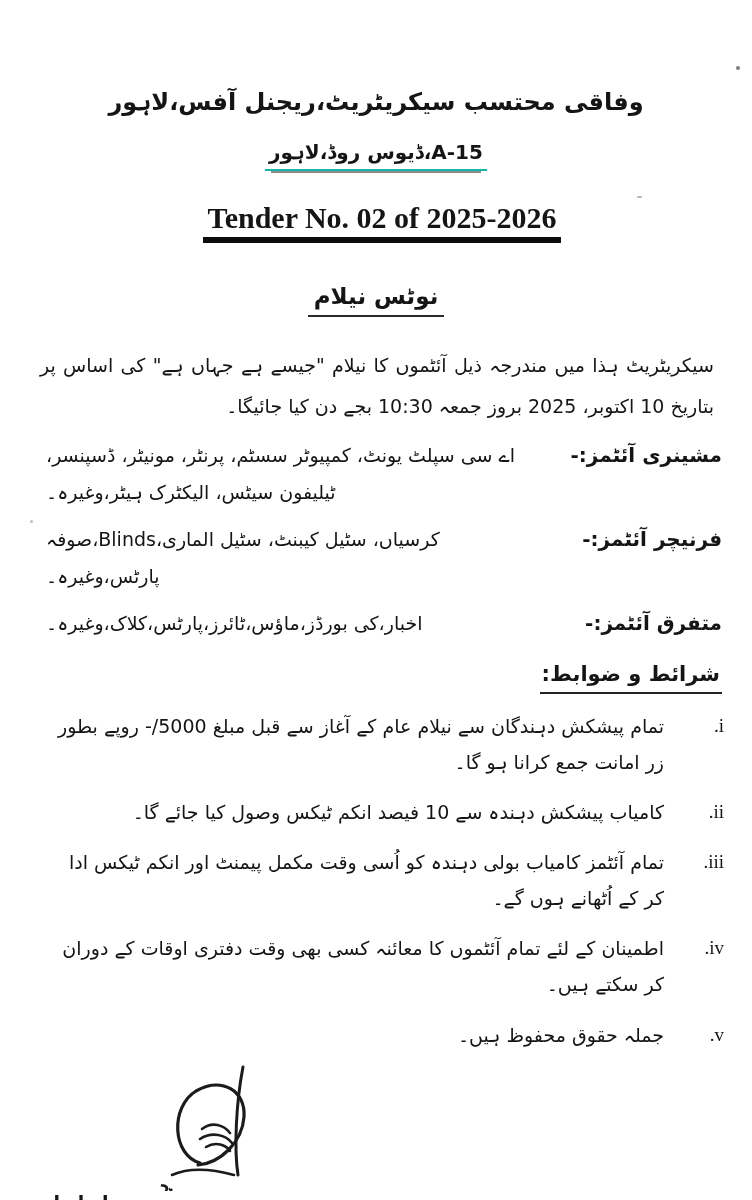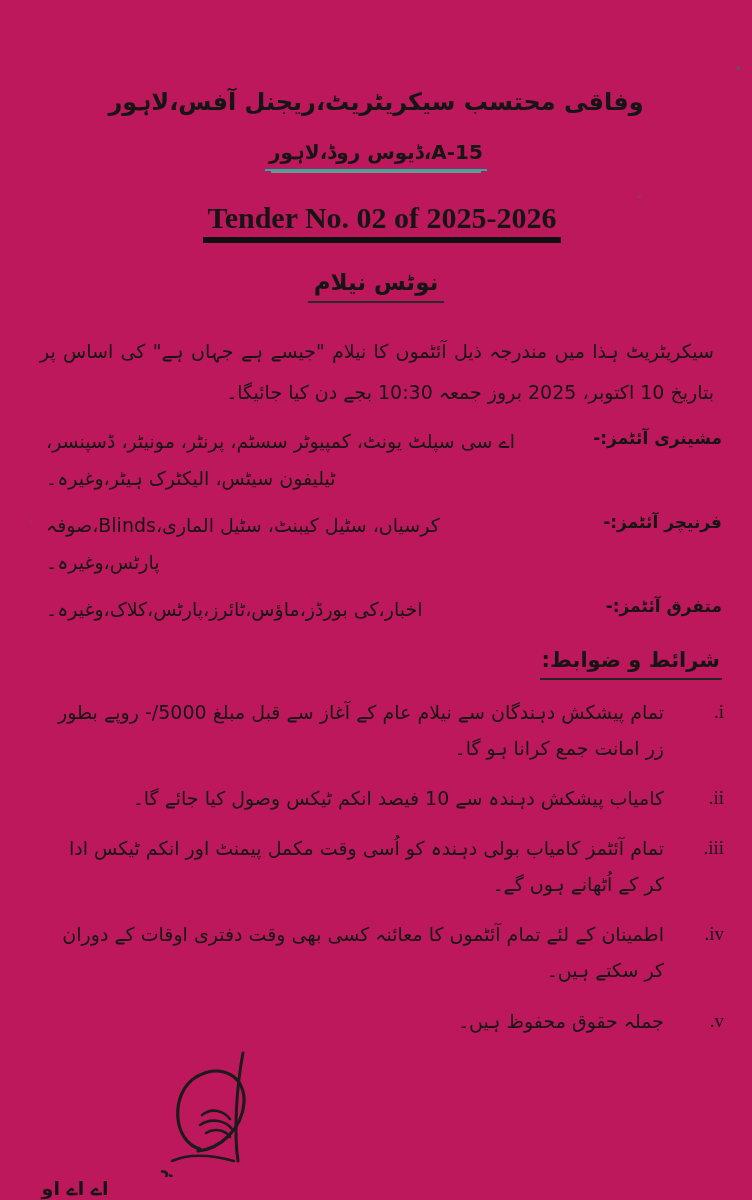--- a/index.html
+++ b/index.html
@@ -1,21 +1,21 @@
 <!DOCTYPE html>
 <html lang="ur"><head>
 <meta charset="utf-8">
 <title>Tender No. 02 of 2025-2026</title>
 <style>
   html,body{margin:0;padding:0;background:#e8e8e8;}
   .page{
     position:relative;
     width:752px;height:1200px;
     margin:0 auto;
-    background:#be185d;
+    background:#ffffff;
     color:#151515;
     font-family:"DejaVu Sans",sans-serif;
     overflow:hidden;
   }
   
   .org-title{
     padding-top:88px;
     text-align:center;
     direction:rtl;
     font-size:24px;
@@ -42,21 +42,21 @@
     font-size:30px;
     font-weight:bold;
     padding-left:12px;
   }
   .tender-line .u{
     display:inline-block;
     border-bottom:6px solid #0e0e0e;
     padding:0 4px 2px;
   }
   .notice-title{
-    margin-top:26px;
+    margin-top:40px;
     text-align:center;
     direction:rtl;
     font-size:23px;
     font-weight:bold;
   }
   .notice-title .u{
     display:inline-block;
     border-bottom:2px solid #2a2a2a;
     padding:0 6px 6px;
   }
@@ -71,21 +71,21 @@
   .item-row{
     direction:rtl;
     display:flex;
     gap:18px;
     margin:10px 30px 0 46px;
     align-items:flex-start;
   }
   .item-label{
     flex:none;
     width:168px;
-    font-size:17px;
+    font-size:20px;
     font-weight:bold;
     line-height:1.8;
     white-space:nowrap;
   }
   .item-desc{
     flex:1;
     font-size:19px;
     line-height:1.95;
     text-align:left;
   }

